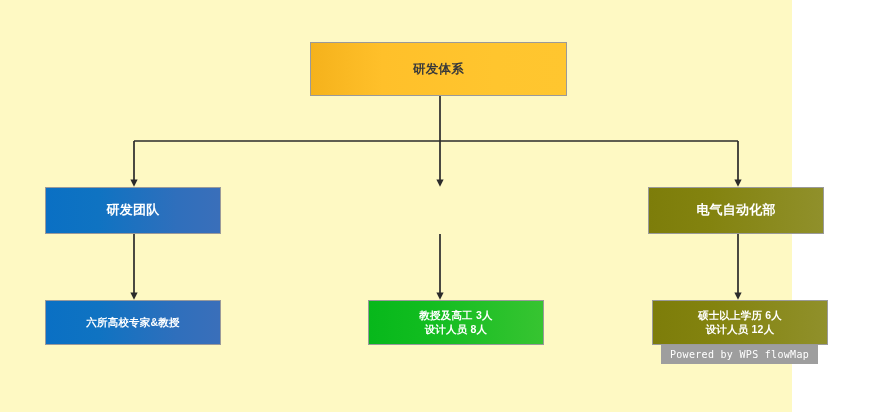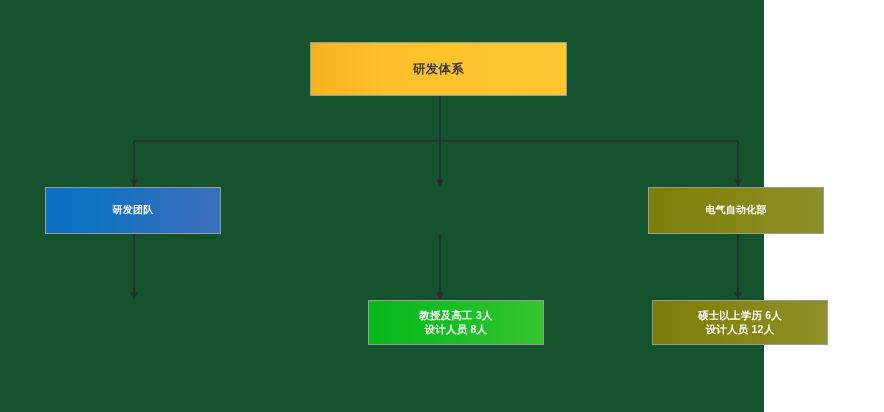--- a/index.html
+++ b/index.html
@@ -12,21 +12,22 @@
     width: 884px;
     height: 412px;
     overflow: hidden;
     font-family: "Liberation Sans", "DejaVu Sans", sans-serif;
     position: relative;
   }
   #canvas {
     position: relative;
     width: 764px;
     height: 412px;
-    background: #14532d;
+    background: #fef9c3;
+    padding-left: 28px;
   }
   #edges {
     position: absolute;
     left: 0;
     top: 0;
     width: 884px;
     height: 412px;
     pointer-events: none;
   }
   .node {
@@ -59,21 +60,21 @@
     font-size: 12.5px;
     font-weight: 700;
   }
 
   
   .lvl2 {
     top: 187px;
     width: 176px;
     height: 47px;
     color: #ffffff;
-    font-size: 10px;
+    font-size: 13px;
     font-weight: 700;
   }
   #node-team   { left: 45px;  background: linear-gradient(to right, #0a70c4 0%, #0f73c2 30%, #2f6fbc 75%, #3a6fba 100%); }
   #node-mech   { left: 352px; background: linear-gradient(to right, #07b81b 0%, #12bd20 35%, #2cc22c 80%, #37c431 100%); }
   #node-elec   { left: 648px; background: linear-gradient(to right, #7d7d0a 0%, #83830f 35%, #8c8c22 80%, #90902b 100%); justify-content: flex-end; }
 
   
   .lvl3 {
     top: 300px;
     width: 176px;
@@ -133,23 +134,29 @@
     <span class="label">研发体系</span>
   </div>
 
   <div class="node lvl2" id="node-team">
     <span class="label">研发团队</span>
   </div>
   <div class="node lvl2" id="node-elec">
     <span class="label">电气自动化部</span>
   </div>
 
+  <div class="node lvl3" id="node-experts">
+    <span class="label">六所高校专家&amp;教授</span>
+  </div>
   <div class="node lvl3" id="node-mstaff">
     <span class="label">教授及高工 3人
 设计人员    8人</span>
   </div>
   <div class="node lvl3" id="node-estaff">
     <span class="label">硕士以上学历 6人
 设计人员      12人</span>
   </div>
 
+  <div id="watermark">
+    <span>Powered by WPS flowMap</span>
+  </div>
 
 </div>
 
 </body></html>

